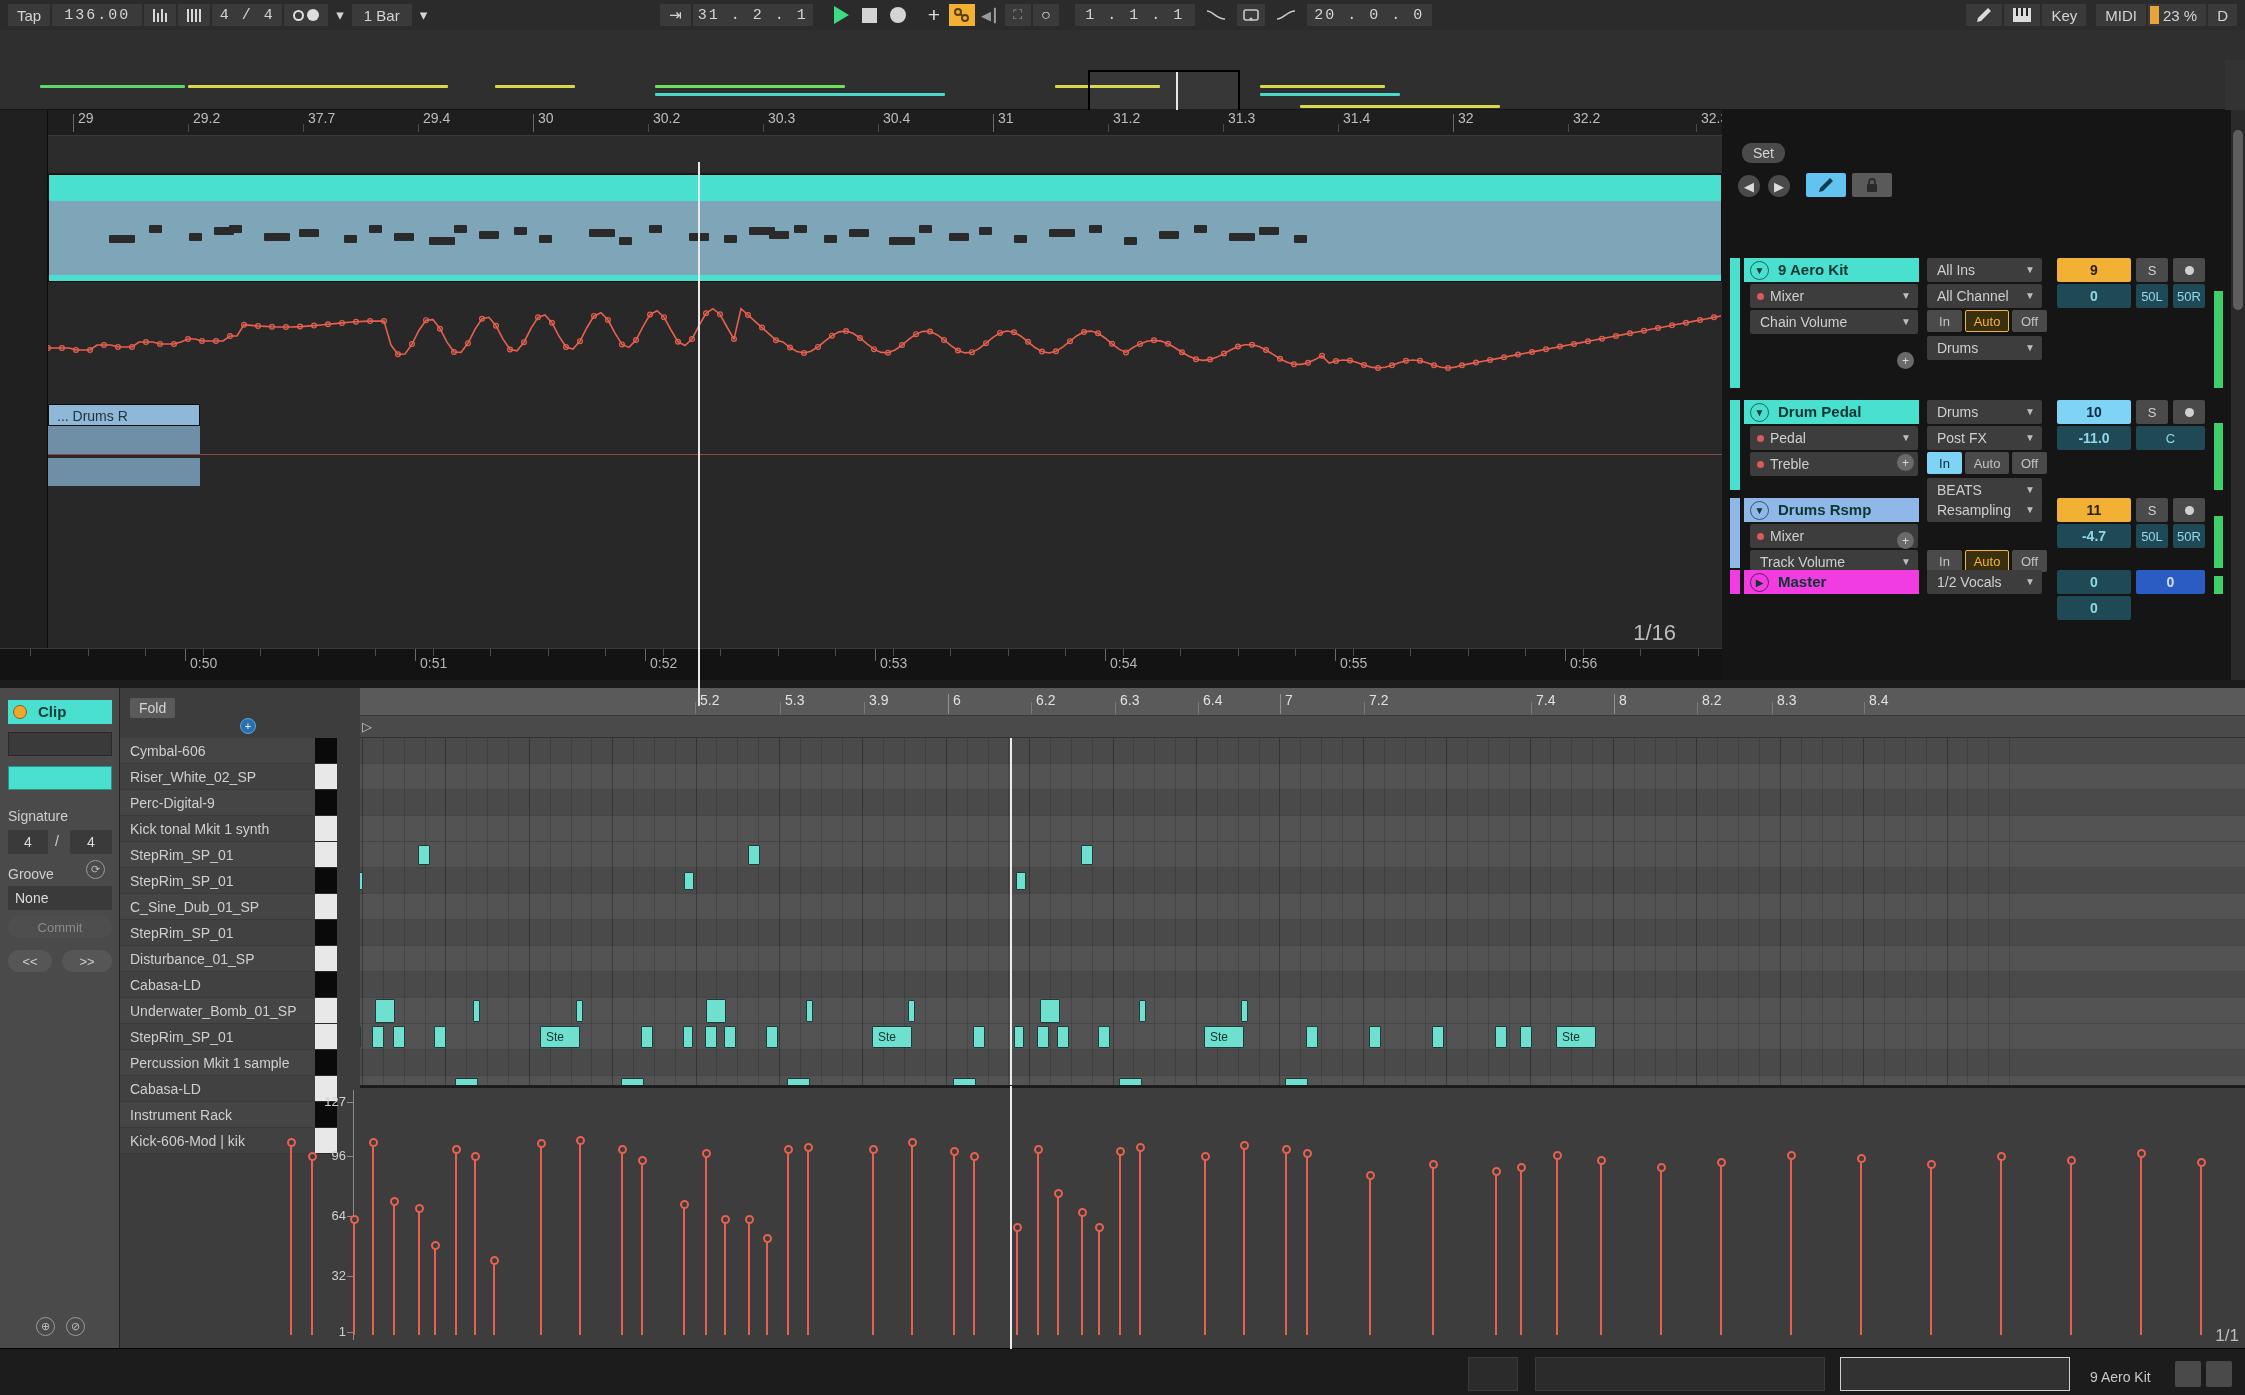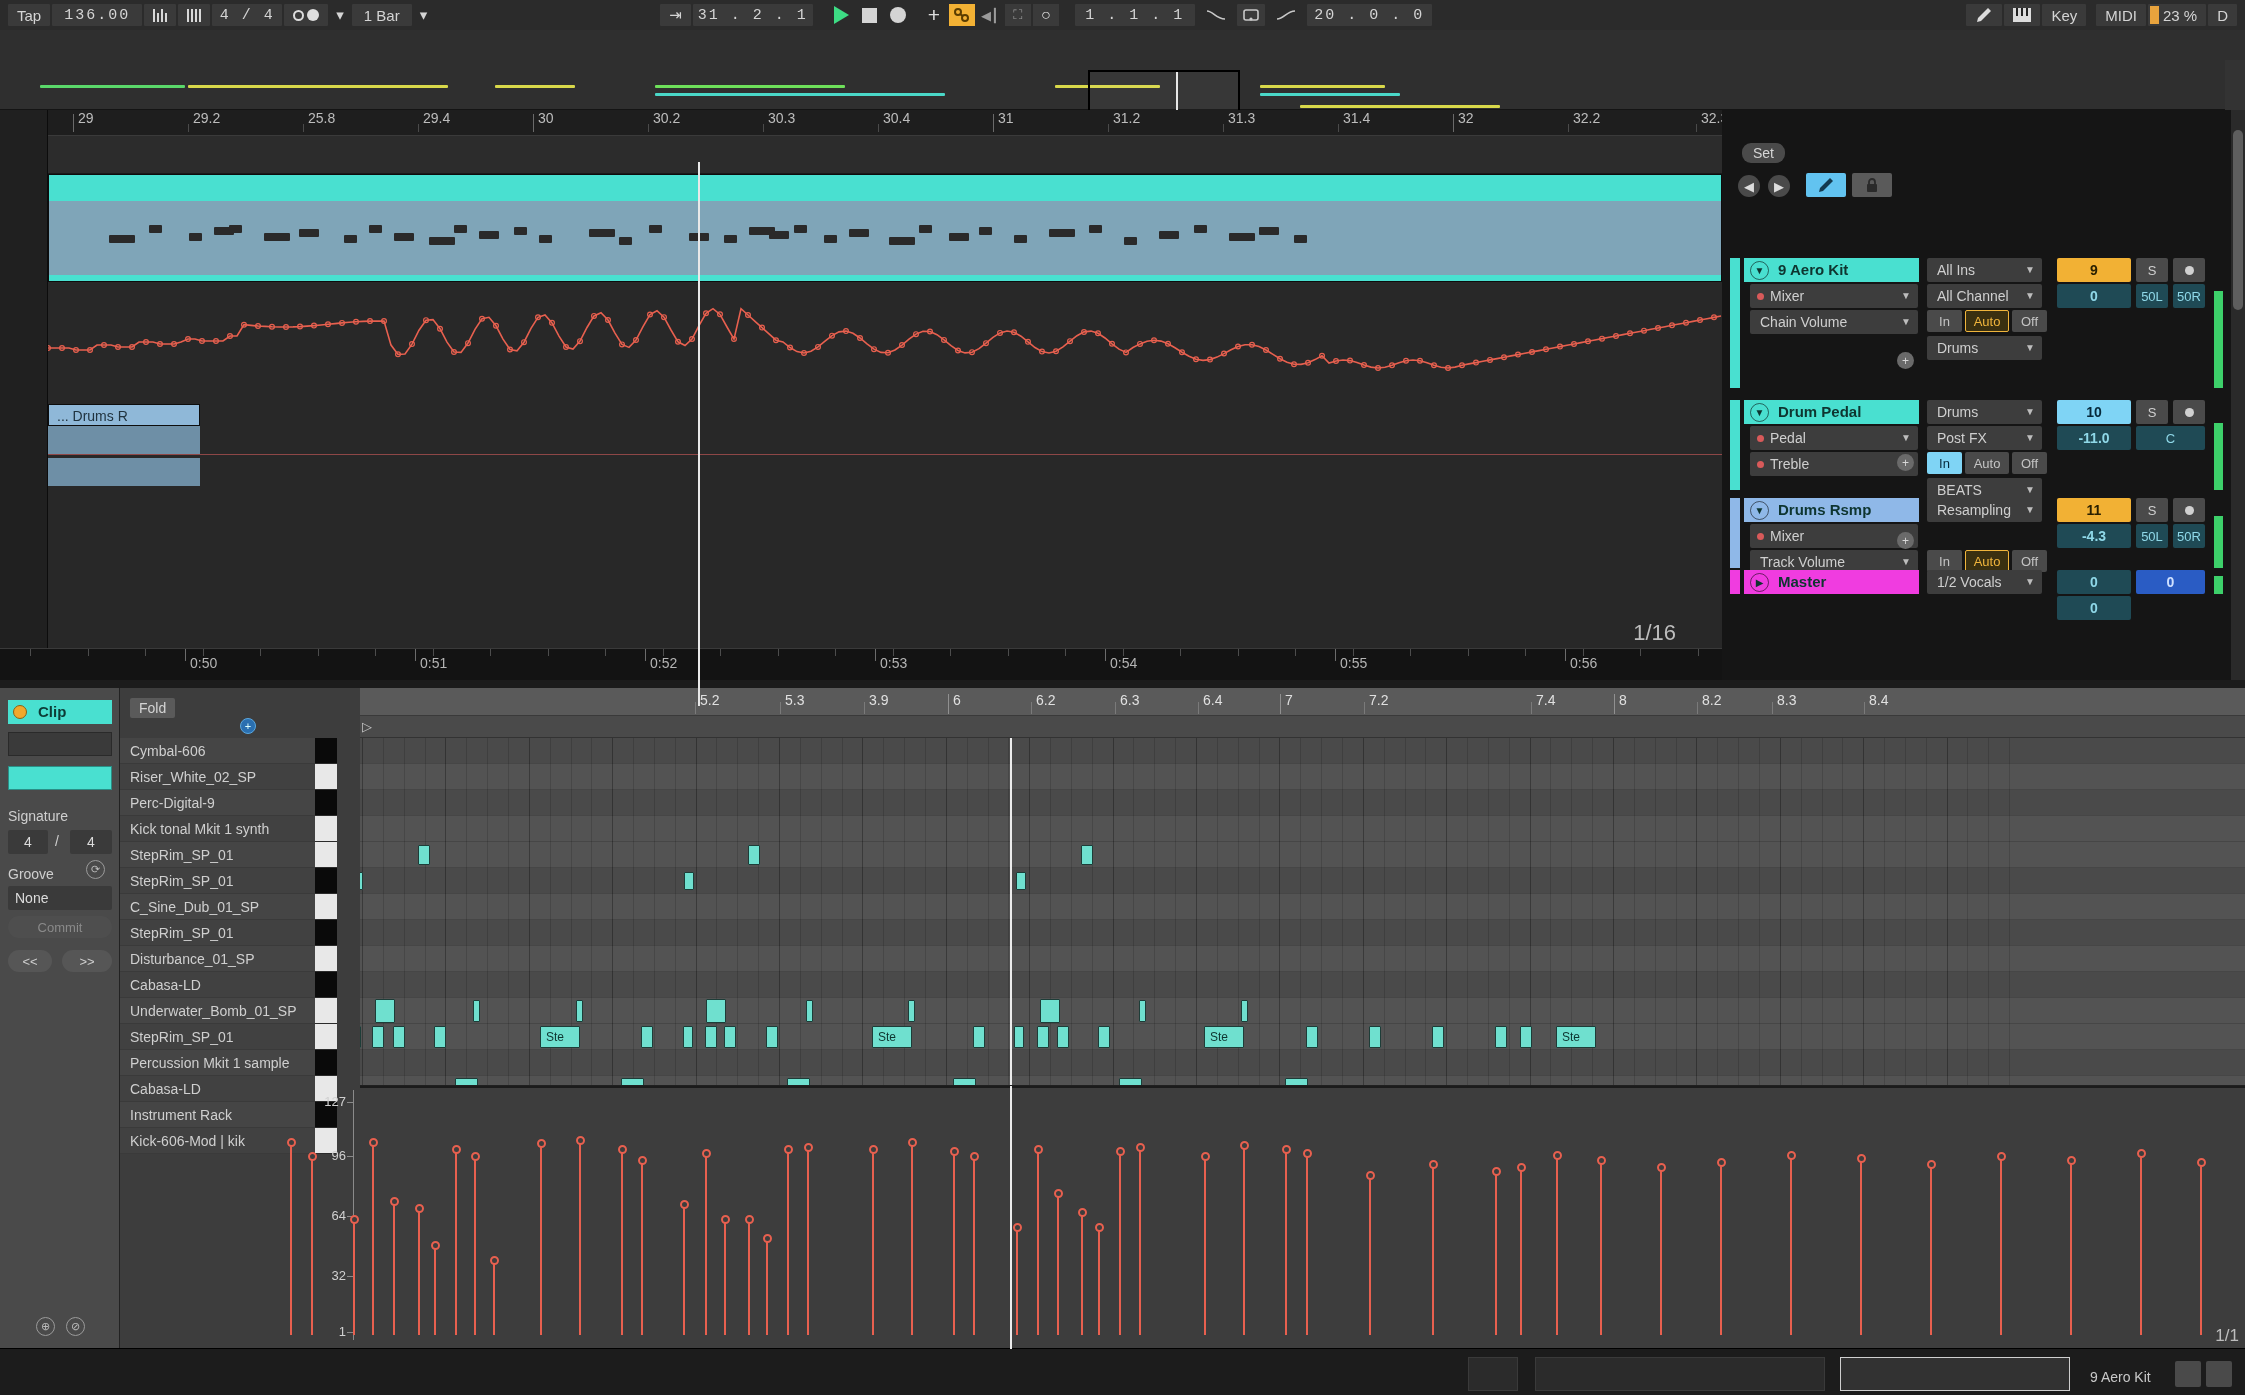--- a/index.html
+++ b/index.html
@@ -335,21 +335,21 @@
     <div class="ov-scroll"></div>
   </div>
 
   <div class="arrange">
     <div class="arr-lgutter"></div>
 
     <div class="arr-ruler">
       <div id="arrTicks">
           <div class="arr-tick" style="left: 25px;">29</div>
           <div class="arr-tick minor" style="left: 140px;">29.2</div>
-          <div class="arr-tick minor" style="left: 255px;">25.8</div>
+          <div class="arr-tick minor" style="left: 255px;">37.7</div>
           <div class="arr-tick minor" style="left: 370px;">29.4</div>
           <div class="arr-tick" style="left: 485px;">30</div>
           <div class="arr-tick minor" style="left: 600px;">30.2</div>
           <div class="arr-tick minor" style="left: 715px;">30.3</div>
           <div class="arr-tick minor" style="left: 830px;">30.4</div>
           <div class="arr-tick" style="left: 945px;">31</div>
           <div class="arr-tick minor" style="left: 1060px;">31.2</div>
           <div class="arr-tick minor" style="left: 1175px;">31.3</div>
           <div class="arr-tick minor" style="left: 1290px;">31.4</div>
           <div class="arr-tick" style="left: 1405px;">32</div>
@@ -662,21 +662,21 @@
           <div class="slot" style="left: 28px; top: 52px; width: 168px; padding-left: 10px;">Track Volume<span class="car">▼</span></div>
           <div class="slot" style="left: 205px; top: 0px; width: 115px;">Resampling<span class="car">▼</span></div>
           <div class="iobtn" style="left: 205px; top: 52px; width: 35px;">In</div>
           <div class="iobtn amber" style="left: 243px; top: 52px; width: 44px;">Auto</div>
           <div class="iobtn" style="left: 290px; top: 52px; width: 35px;">Off</div>
           <div class="val" style="left: 335px; top: 0px; width: 74px; background: rgb(242, 177, 52); color: rgb(42, 32, 0);">11</div>
           <div class="mini" style="left: 414px; top: 0px; width: 32px;">S</div>
           <div class="mini" style="left: 451px; top: 0px; width: 32px;">
             <span style="width:9px;height:9px;border-radius:50%;background:#d0d0d0;display:block"></span>
           </div>
-          <div class="val teal" style="left: 335px; top: 26px; width: 74px;">-4.3</div>
+          <div class="val teal" style="left: 335px; top: 26px; width: 74px;">-4.7</div>
           <div class="mini teal" style="left: 414px; top: 26px; width: 32px;">50L</div>
           <div class="mini teal" style="left: 451px; top: 26px; width: 32px;">50R</div>
           <div class="meterbox" style="left: 492px; top: 0px; height: 70px;">
             <span class="meterfill" style="height:52.5px"></span>
           </div>
           <div class="addbtn" style="left: 175px; top: 34px;">+</div>
         </div>
         <div class="dev-row" style="top: 330px; height: 24px;">
           <div class="trk-color" style="top: 0px; height: 24px; background: rgb(240, 60, 224);"></div>
           <div class="trk-name" style="left: 22px; top: 0px; width: 175px; background: rgb(240, 60, 224); color: rgb(14, 53, 48);">Master</div>

